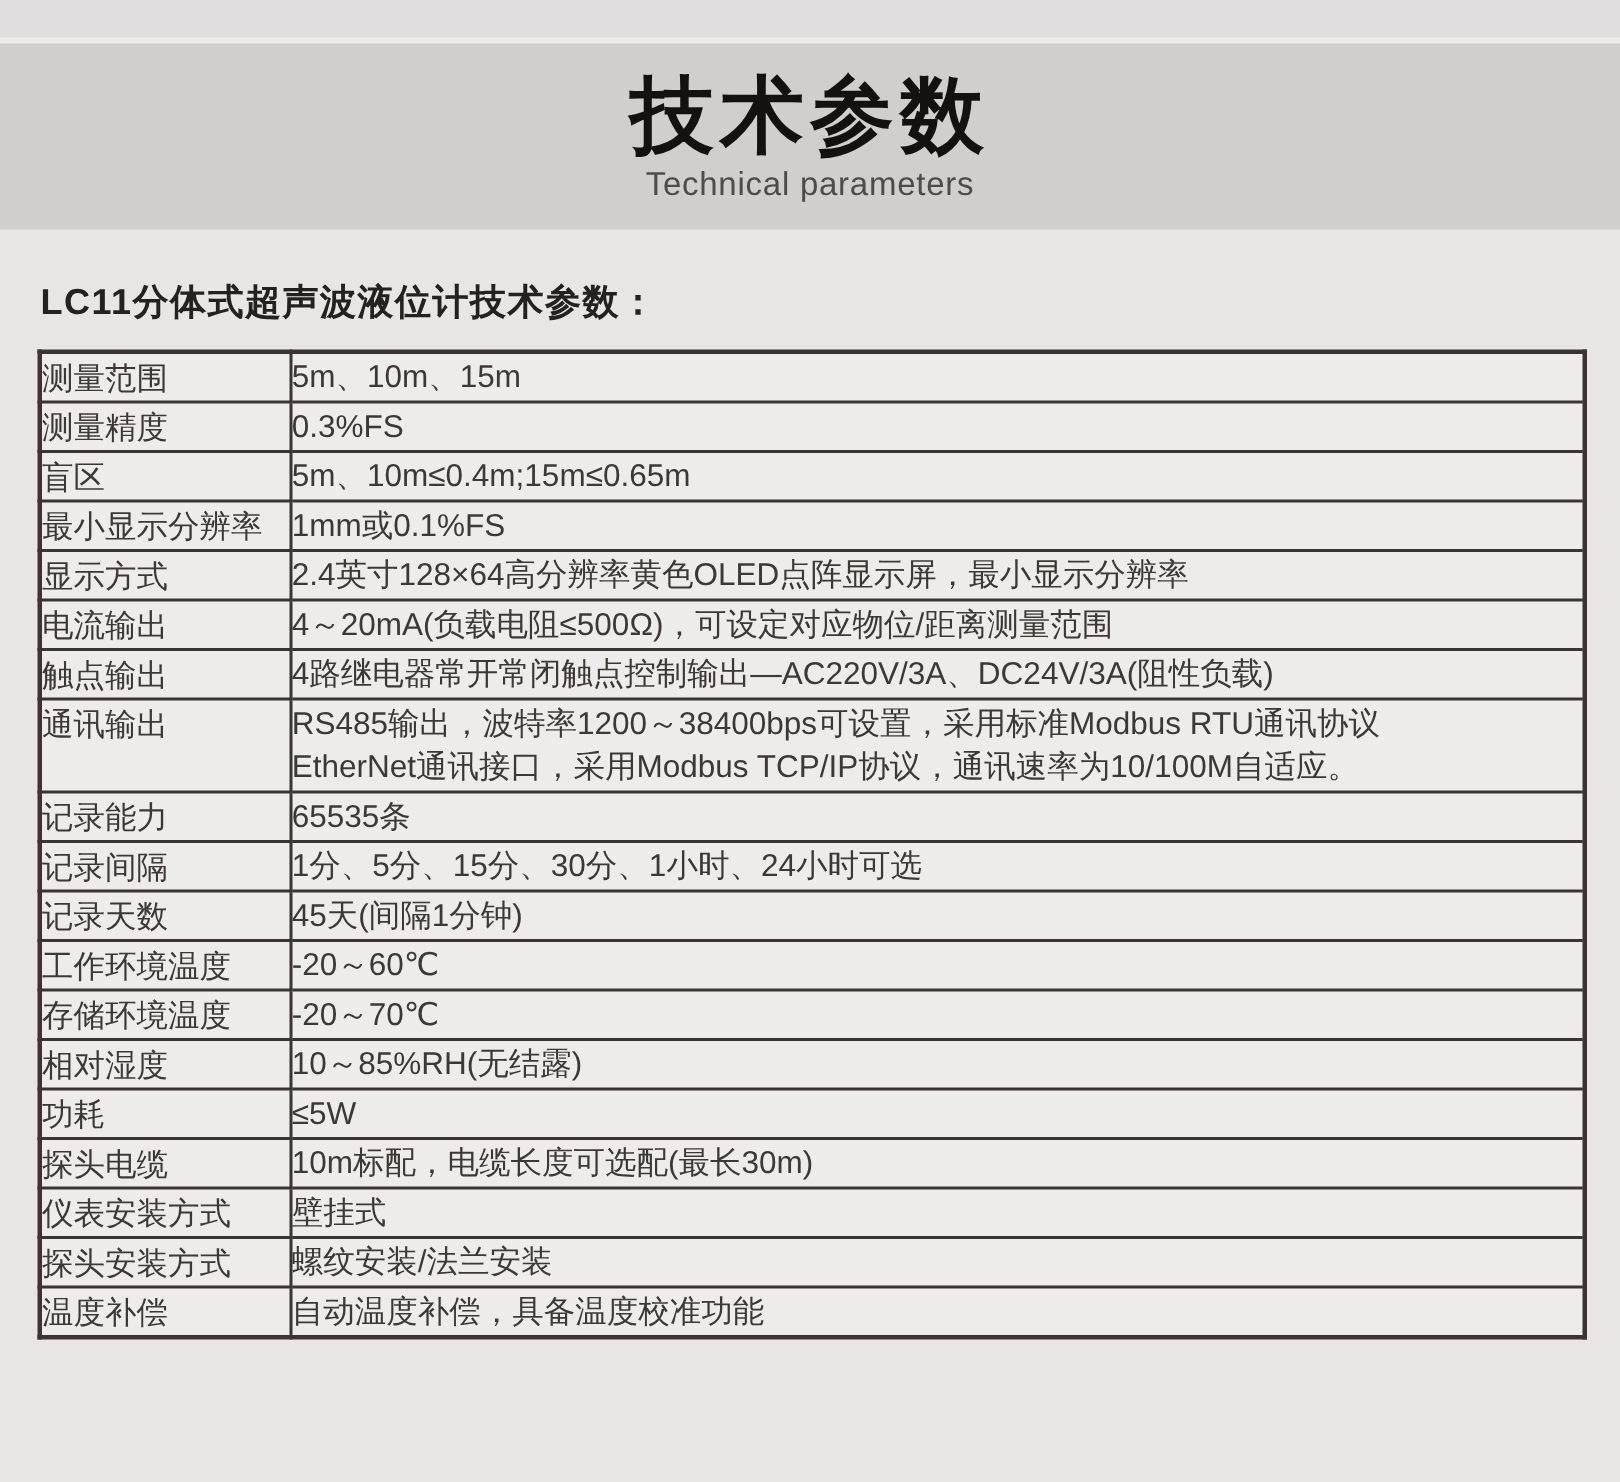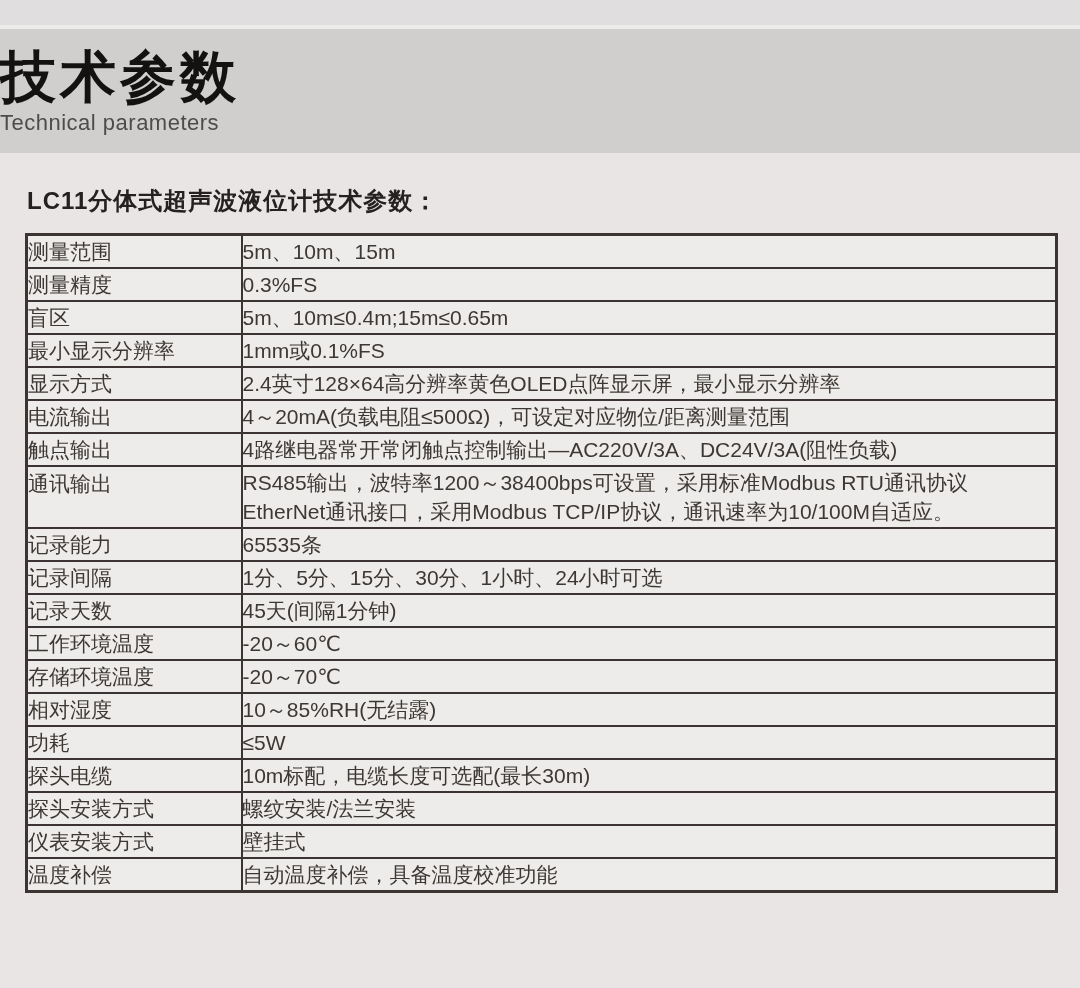--- a/index.html
+++ b/index.html
@@ -11,21 +11,21 @@
   html,body{width:1080px;height:988px;overflow:hidden;}
   body{
     background:var(--page-bg);
     font-family:"Liberation Sans","DejaVu Sans",sans-serif;
     color:var(--text);
   }
   .top-strip{height:25px;background:var(--top-strip-bg);}
   .top-gap{height:4px;background:var(--gap-bg);}
   .title-band{
     height:124px;background:var(--band-bg);
-    display:flex;flex-direction:column;justify-content:center;
+    display:flex;flex-direction:column;align-items:center;justify-content:center;
   }
   .page-title{
     font-size:56px;font-weight:700;color:var(--title);
     letter-spacing:4px;line-height:1.1;
   }
   .page-subtitle{
     font-size:22px;color:var(--subtitle);margin-top:2px;letter-spacing:0.5px;
   }
   .section-heading{
     margin:32px 0 16px 27px;
@@ -40,21 +40,21 @@
     table-layout:fixed;
   }
   table.spec td{
     border:2px solid var(--border);
     font-size:21px;
     height:27px;
     padding:1px 8px 1px 0;
     vertical-align:middle;
     color:var(--text);
   }
-  td.param-label{width:215px;padding-left:15px;}
+  td.param-label{width:167px;padding-left:15px;}
   td.param-value{white-space:pre-line;padding-left:22px;line-height:29px;margin-left:44px;}
   tr.multiline td{vertical-align:top;}
   tr.multiline td.param-label{padding-top:2px;line-height:29px;border-radius:27px;}
 </style>
 </head>
 <body>
 
 <div class="top-strip"></div>
 <div class="top-gap"></div>
 
@@ -127,26 +127,26 @@
         </tr>
         <tr>
           <td class="param-label">功耗</td>
           <td class="param-value">≤5W</td>
         </tr>
         <tr>
           <td class="param-label">探头电缆</td>
           <td class="param-value">10m标配，电缆长度可选配(最长30m)</td>
         </tr>
         <tr>
+          <td class="param-label">仪表安装方式</td>
+          <td class="param-value">壁挂式</td>
+        </tr>
+        <tr>
           <td class="param-label">探头安装方式</td>
           <td class="param-value">螺纹安装/法兰安装</td>
-        </tr>
-        <tr>
-          <td class="param-label">仪表安装方式</td>
-          <td class="param-value">壁挂式</td>
         </tr>
         <tr>
           <td class="param-label">温度补偿</td>
           <td class="param-value">自动温度补偿，具备温度校准功能</td>
         </tr>
       </tbody>
   </table>
 </main>
 
 </body></html>

